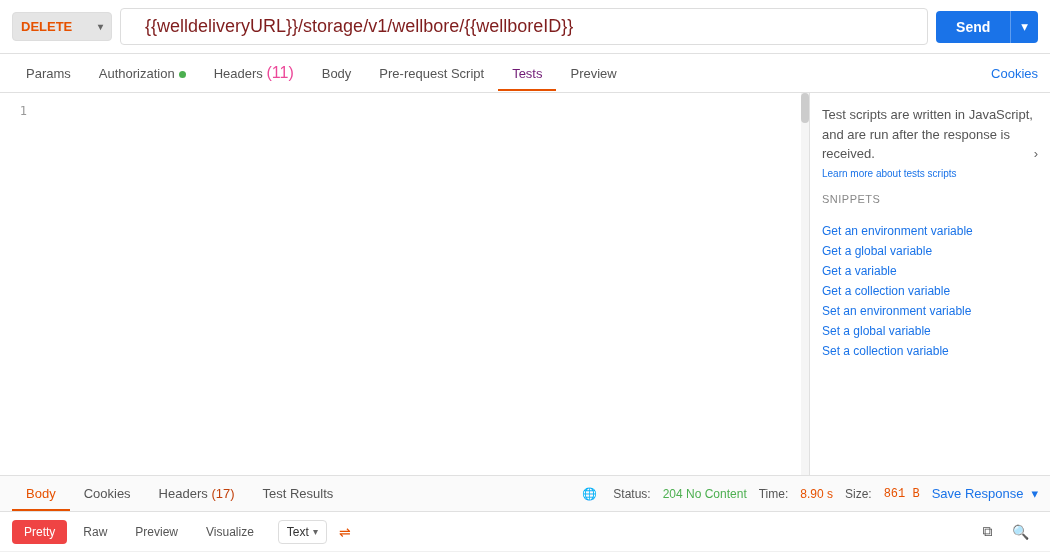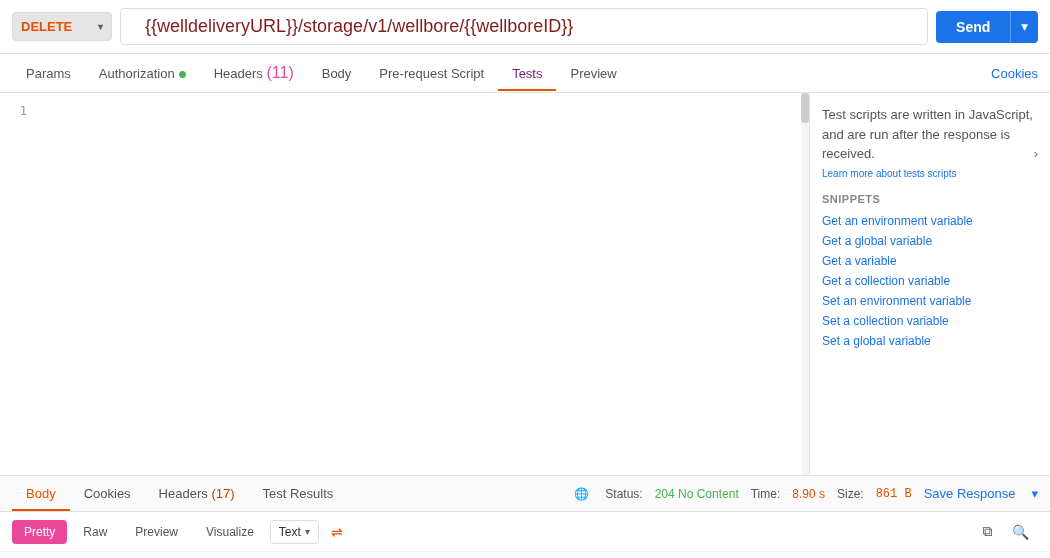--- a/index.html
+++ b/index.html
@@ -33,42 +33,42 @@
     .editor-line-numbers span { display: block; padding: 0 8px; line-height: 20px; }
     .editor-content { margin-left: 35px; padding: 8px; font-family: monospace; font-size: 12px; min-height: 100%; }
     .editor-scrollbar { position: absolute; right: 0; top: 0; width: 8px; height: 100%; background: #f5f5f5; }
     .editor-scrollbar-thumb { width: 8px; height: 30px; background: #ccc; border-radius: 4px; }
 
     
     .snippets-panel { width: 240px; padding: 12px; overflow-y: auto; font-size: 13px; }
     .snippets-description { color: #555; line-height: 1.5; margin-bottom: 4px; }
     .snippets-description .expand-icon { float: right; color: #666; cursor: pointer; }
     .snippets-learn-more { color: #1a73e8; cursor: pointer; display: block; margin-bottom: 14px; font-size: 10px; }
-    .snippets-title { font-size: 11px; font-weight: 700; color: #888; letter-spacing: 0.5px; margin-bottom: 6px; text-transform: uppercase; }
+    .snippets-title { font-size: 11px; font-weight: 400; color: #888; letter-spacing: 0.5px; margin-bottom: 16px; text-transform: uppercase; }
     .snippet-item { color: #1a73e8; cursor: pointer; padding: 3px 0; font-size: 12px; display: block; }
 
     
     .response-tabs { display: flex; align-items: center; padding: 0 12px; border-bottom: 1px solid #e0e0e0; border-top: 1px solid #e0e0e0; background: #fafafa; }
     .response-tab { padding: 10px 14px; cursor: pointer; font-size: 13px; color: #555; position: relative; }
     .response-tab.active { color: #e65100; }
     .response-tab.active::after { content: ''; position: absolute; bottom: 0; left: 0; right: 0; height: 2px; background: #e65100; }
     .response-tab .badge-green { color: #c2410c; }
     .response-tab-spacer { flex: 1; }
     .response-meta { display: flex; align-items: center; gap: 12px; font-size: 12px; color: #555; }
     .response-meta .globe-icon { color: #888; margin-right: 4px; }
     .status-ok { color: #4caf50; font-weight: 500; }
     .time-val { color: #e65100; font-weight: 500; }
     .size-val { color: #e65100; font-weight: 500; font-family: Liberation Mono, monospace; }
-    .save-response-btn { color: #1a73e8; font-size: 13px; cursor: pointer; display: flex; align-items: center; gap: 16px; }
+    .save-response-btn { color: #1a73e8; font-size: 13px; cursor: pointer; display: flex; align-items: center; gap: 8px; }
 
     
     .format-toolbar { display: flex; align-items: center; padding: 6px 12px; border-bottom: 1px solid #f0f0f0; gap: 4px; }
     .format-btn { padding: 5px 12px; border-radius: 4px; border: none; font-size: 12px; cursor: pointer; background: transparent; color: #555; }
-    .format-btn.active { background: #ec4899; color: #fff; }
-    .format-select { display: flex; align-items: center; border: 1px solid #ddd; border-radius: 4px; padding: 4px 8px; gap: 4px; font-size: 12px; cursor: pointer; margin-left: 0; }
+    .format-btn.active { background: #ef4444; color: #fff; }
+    .format-select { display: flex; align-items: center; border: 1px solid #ddd; border-radius: 4px; padding: 4px 8px; gap: 4px; font-size: 12px; cursor: pointer; margin-left: 8px; }
     .format-select-chevron { font-size: 10px; color: #666; }
     .format-icon-btn { padding: 5px 8px; border: none; background: transparent; cursor: pointer; color: #e65100; font-size: 14px; }
     .format-toolbar-spacer { flex: 1; }
     .icon-btn { padding: 5px 8px; border: none; background: transparent; cursor: pointer; color: #555; font-size: 14px; }
 
     
     .response-body { padding: 8px 12px; font-family: monospace; font-size: 13px; }
     .line-num { color: #999; margin-right: 12px; display: inline-block; min-width: 12px; }
   </style>
 </head>
@@ -129,22 +129,22 @@
       <span>Test scripts are written in JavaScript, and are run after the response is received.</span>
       <span class="expand-icon">›</span>
     </p>
     <a class="snippets-learn-more">Learn more about tests scripts</a>
     <div class="snippets-title">SNIPPETS</div>
     <span class="snippet-item">Get an environment variable</span>
     <span class="snippet-item">Get a global variable</span>
     <span class="snippet-item">Get a variable</span>
     <span class="snippet-item">Get a collection variable</span>
     <span class="snippet-item">Set an environment variable</span>
+    <span class="snippet-item">Set a global variable</span>
     <span class="snippet-item">Set a collection variable</span>
-    <span class="snippet-item">Set a global variable</span>
   </div>
 </div>
 
 <div class="response-tabs">
   <div class="response-tab active">
     <span>Body</span>
   </div>
   <div class="response-tab">
     <span>Cookies</span>
   </div>

